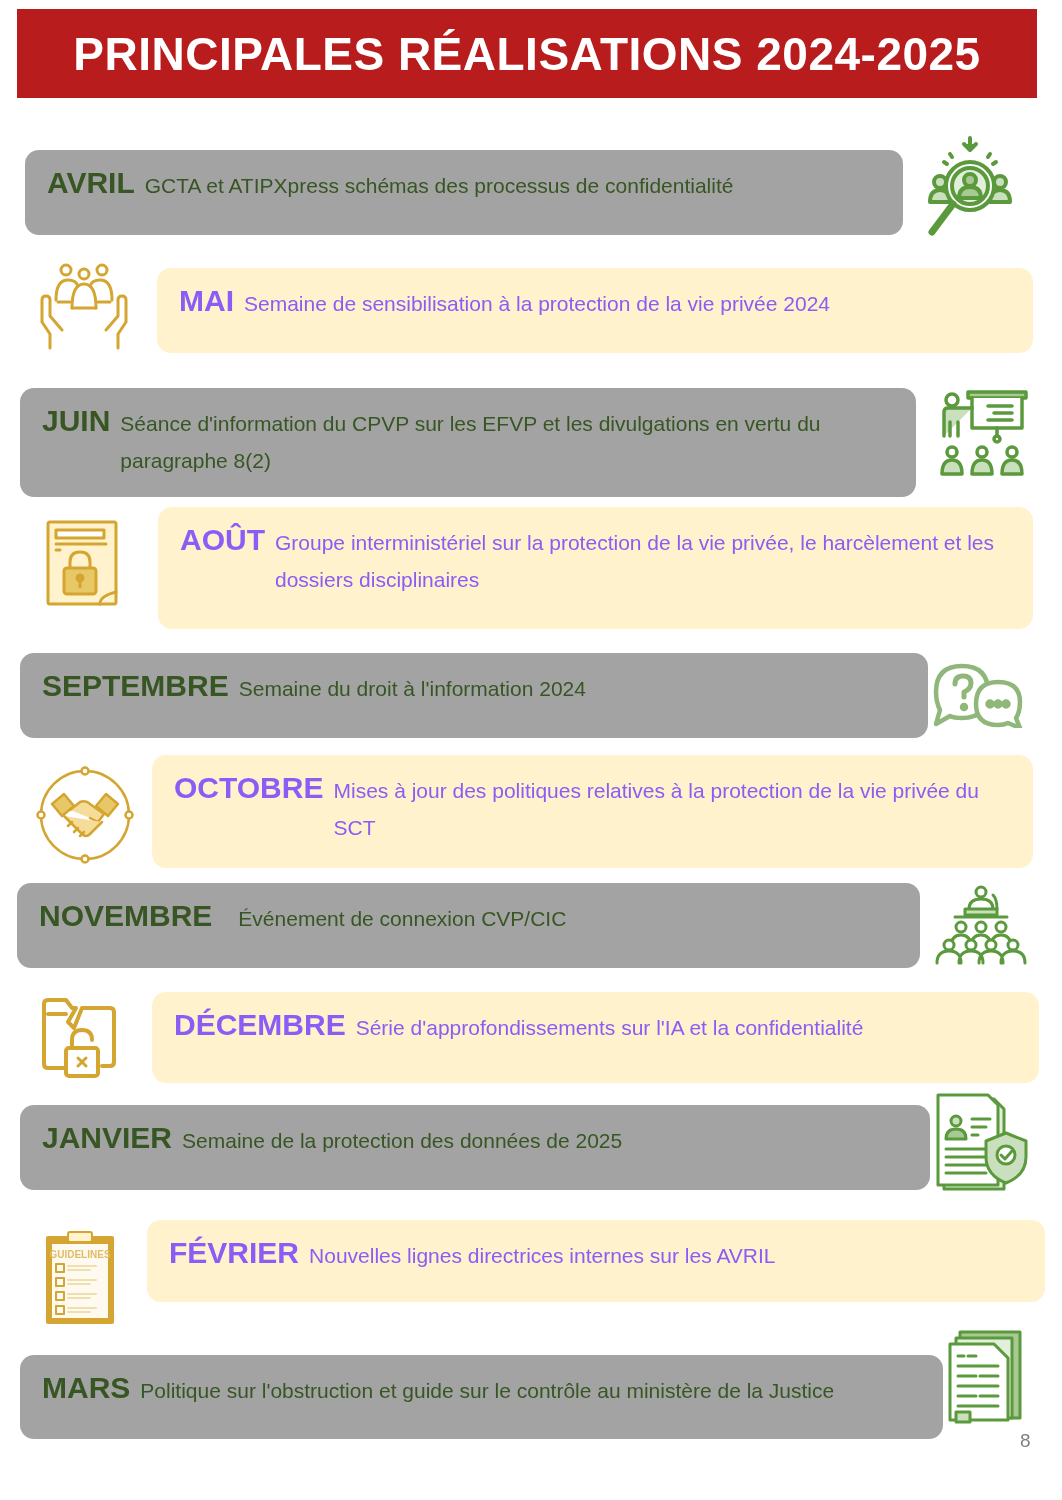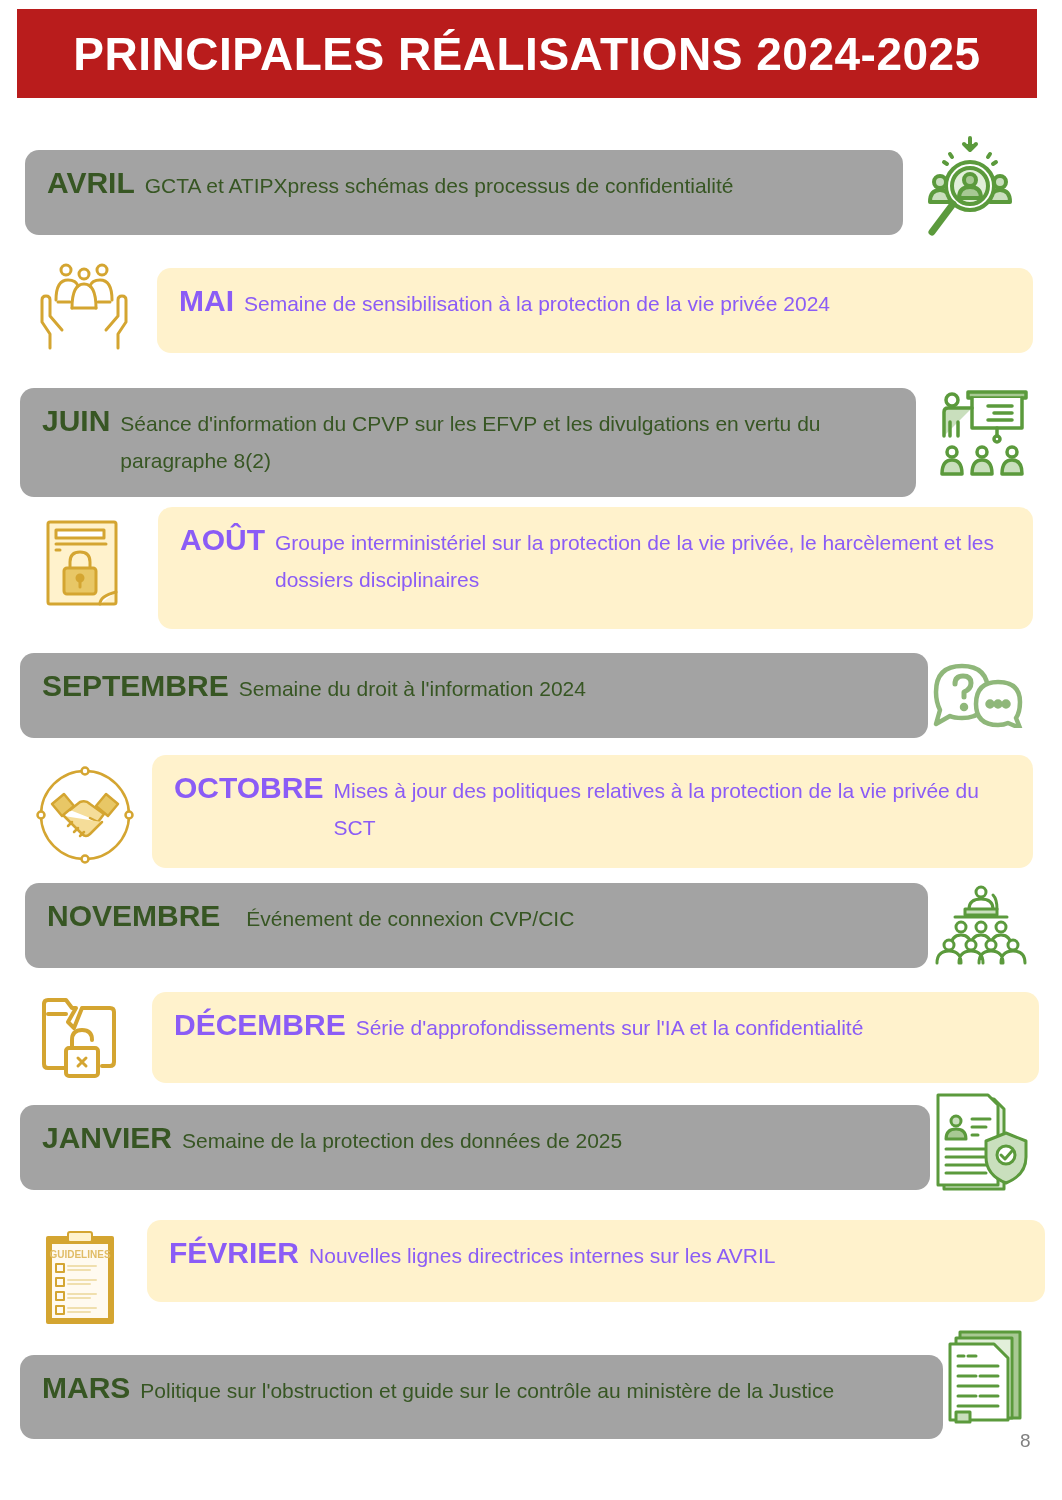--- a/index.html
+++ b/index.html
@@ -156,21 +156,21 @@
   <path d="M28 50 l18 18 q4 4 8 0 l12 -12" fill="#f5dd99"></path>
   <path d="M36 56 l-4 4 M42 62 l-4 4 M48 66 l-4 4"></path>
 </svg>
 <div class="card yellow" style="left:152px;top:755px;width:881px;height:113px;">
   <div class="line">
       <span class="month">OCTOBRE</span>
       <span class="desc">Mises à jour des politiques relatives à la protection de la vie privée du SCT</span>
     </div>
 </div>
 
-<div class="card green" style="left:25px;top:883px;width:903px;height:85px;">
+<div class="card green" style="left:17px;top:883px;width:903px;height:85px;">
   <div class="line">
       <span class="month" style="margin-right:26px">NOVEMBRE</span>
       <span class="desc">Événement de connexion CVP/CIC</span>
     </div>
 </div>
 <svg class="icon" style="left:933px;top:885px;" width="96" height="80" viewBox="0 0 96 80" fill="none" stroke="#5b9a3c" stroke-width="3" stroke-linecap="round" stroke-linejoin="round">
   <circle cx="48" cy="7" r="5"></circle>
   <path d="M36 24 q0 -10 12 -10 q12 0 12 10"></path>
   <path d="M60 10 q4 4 4 14"></path>
   <path d="M32 24 h32 v6 h-32 z" fill="#c9dfbd"></path>

